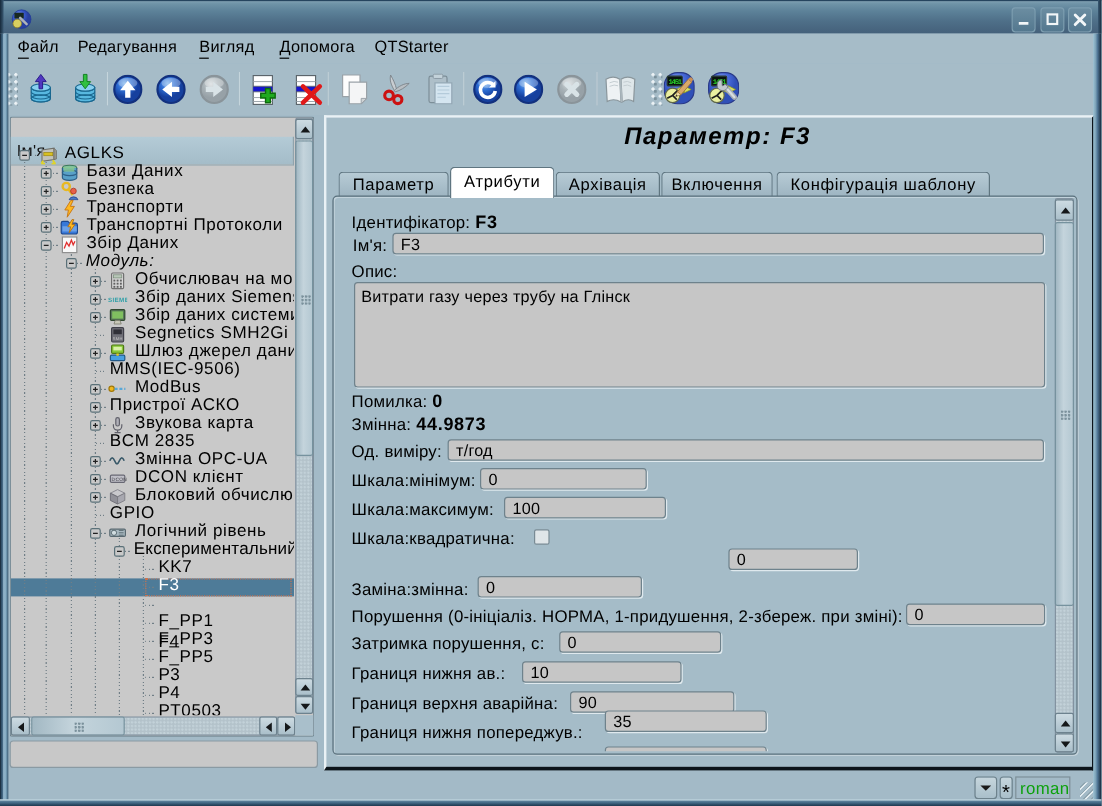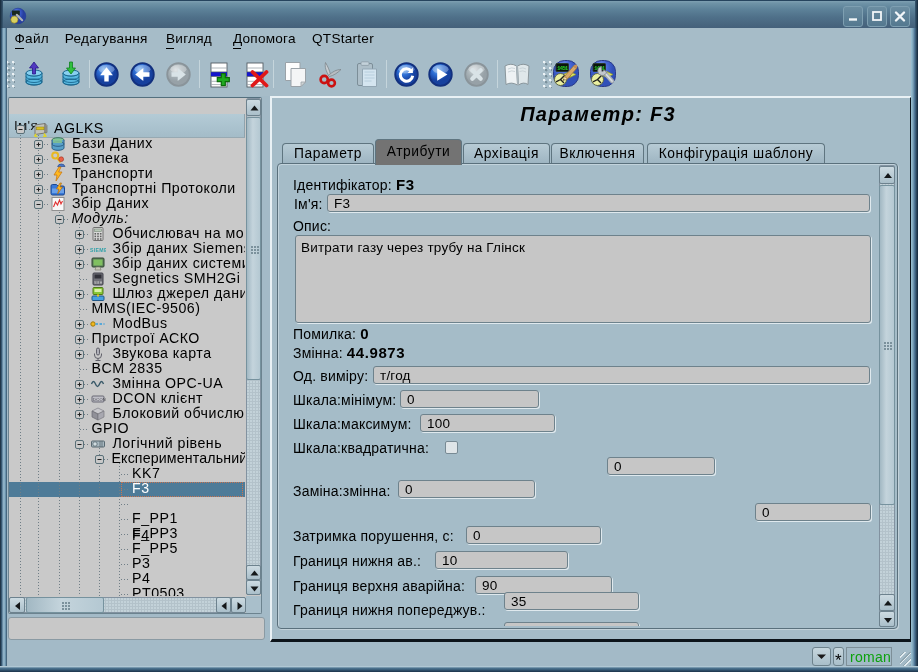--- a/index.html
+++ b/index.html
@@ -46,21 +46,21 @@
 .sbbtn { position:absolute; z-index:6; background:linear-gradient(180deg,#cddbe2,#aabfca); border:1px solid #6d828e; }
 .sbslider { position:absolute; z-index:6; background:linear-gradient(90deg,#a2b8c3,#c4d4dc 45%,#b4c8d2); border:1px solid #76929e; border-radius:2px; }
 .sdots { position:absolute; width:8px; height:8px;
   background-image:radial-gradient(circle at 1px 1px,#7b919c 0 0.9px,rgba(0,0,0,0) 1.3px); background-size:3px 3px; }
 #treestatus { position:absolute; left:8px; top:617px; width:257px; height:23px; background:#c8c8c8; border:1px solid #8a9aa3; border-radius:3px; }
 
 #rightpanel { position:absolute; left:270px; top:96px; width:642px; height:546px; background:#a5bcc8;
   border-left:2px solid #e9f1f5; border-top:2px solid #e9f1f5; border-right:2px solid #0c141a; border-bottom:3px solid #0c141a; }
 #rtitle { position:absolute; left:279px; top:103px; width:638px; text-align:center; font-size:20px; font-weight:bold; font-style:italic; letter-spacing:1.28px; }
 .tab { position:absolute; top:143px; height:21px; background:linear-gradient(180deg,#b7cbd5,#9db4c1); border:1px solid #5f7580; border-bottom:none; border-radius:4px 4px 0 0; text-align:center; padding-top:2px; font-size:13.8px; letter-spacing:0.55px; z-index:2; }
-#tabsel { position:absolute; left:375px; top:139px; width:87px; height:26px; background:#737373; border:1px solid #5f7580; border-bottom:none; border-radius:4px 4px 0 0; text-align:center; padding-top:4px; font-size:13.8px; letter-spacing:0.55px; z-index:4; }
+#tabsel { position:absolute; left:375px; top:139px; width:87px; height:26px; background:#ffffff; border:1px solid #5f7580; border-bottom:none; border-radius:4px 4px 0 0; text-align:center; padding-top:4px; font-size:13.8px; letter-spacing:0.55px; z-index:4; }
 #contentframe { position:absolute; left:277px; top:163px; width:621px; height:466px; border:1px solid #5a707c; border-radius:4px; background:#a5bcc8; box-shadow:inset 1px 1px 0 rgba(224,234,240,0.5), 1px 1px 0 #c3d2da; z-index:3; }
 #formarea { position:absolute; left:0; top:0; width:918px; height:672px; z-index:5; pointer-events:none; }
 .lbl { position:absolute; white-space:nowrap; font-size:14px; letter-spacing:0.2px; }
 .lbl b { font-size:15px; letter-spacing:0.6px; line-height:1; }
 .input { position:absolute; background:#c6c6c6; border:1px solid #6e828c; border-radius:3px; box-shadow:1px 1px 0 rgba(233,241,245,0.85); padding:1px 0 0 6px; overflow:hidden; font-size:13.5px; letter-spacing:0.2px; }
 .checkbox { position:absolute; width:13px; height:13px; background:#dfe5e8; border:1px solid #788a94; border-radius:2px; }
 
 #sbtn1 { position:absolute; left:812px; top:647px; width:19px; height:19px; background:linear-gradient(180deg,#c6d6dd,#a9bfca); border:1px solid #6d828c; border-radius:3px; z-index:7; }
 #sbtn2 { position:absolute; left:833px; top:647px; width:11px; height:19px; background:linear-gradient(180deg,#c6d6dd,#a9bfca); border:1px solid #6d828c; border-radius:3px; font-size:17px; text-align:center; z-index:7; padding-top:4px; line-height:1; }
 #sbroman { position:absolute; left:846px; top:647px; width:46px; height:19px; border:1px solid #7d8f98; color:#0da10d; font-size:14px; padding:1px 0 0 3px; z-index:7; }
@@ -593,20 +593,21 @@
 <div class="input" style="left:373px;top:366px;width:497px;height:18px">т/год</div>
 <div class="lbl" style="left:293px;top:392px">Шкала:мінімум:</div>
 <div class="input" style="left:400px;top:390px;width:139px;height:18px">0</div>
 <div class="lbl" style="left:293px;top:416px">Шкала:максимум:</div>
 <div class="input" style="left:420px;top:414px;width:135px;height:18px">100</div>
 <div class="lbl" style="left:293px;top:440px">Шкала:квадратична:</div>
 <div class="checkbox" style="left:445px;top:441px"></div>
 <div class="input" style="left:607px;top:457px;width:108px;height:18px">0</div>
 <div class="lbl" style="left:293px;top:483px">Заміна:змінна:</div>
 <div class="input" style="left:398px;top:480px;width:137px;height:18px">0</div>
+<div class="lbl" style="left:293px;top:505px">Порушення (0-ініціаліз. НОРМА, 1-придушення, 2-збереж. при зміні):</div>
 <div class="input" style="left:755px;top:503px;width:116px;height:18px">0</div>
 <div class="lbl" style="left:293px;top:528px">Затримка порушення, с:</div>
 <div class="input" style="left:466px;top:526px;width:135px;height:18px">0</div>
 <div class="lbl" style="left:293px;top:553px">Границя нижня ав.:</div>
 <div class="input" style="left:435px;top:551px;width:133px;height:18px">10</div>
 <div class="lbl" style="left:293px;top:578px">Границя верхня аварійна:</div>
 <div class="input" style="left:475px;top:576px;width:137px;height:18px">90</div>
 <div class="lbl" style="left:293px;top:602px">Границя нижня попереджув.:</div>
 <div class="input" style="left:504px;top:592px;width:135px;height:18px">35</div>
 <div style="position:absolute;left:503px;top:618px;width:140px;height:8px;overflow:hidden">

